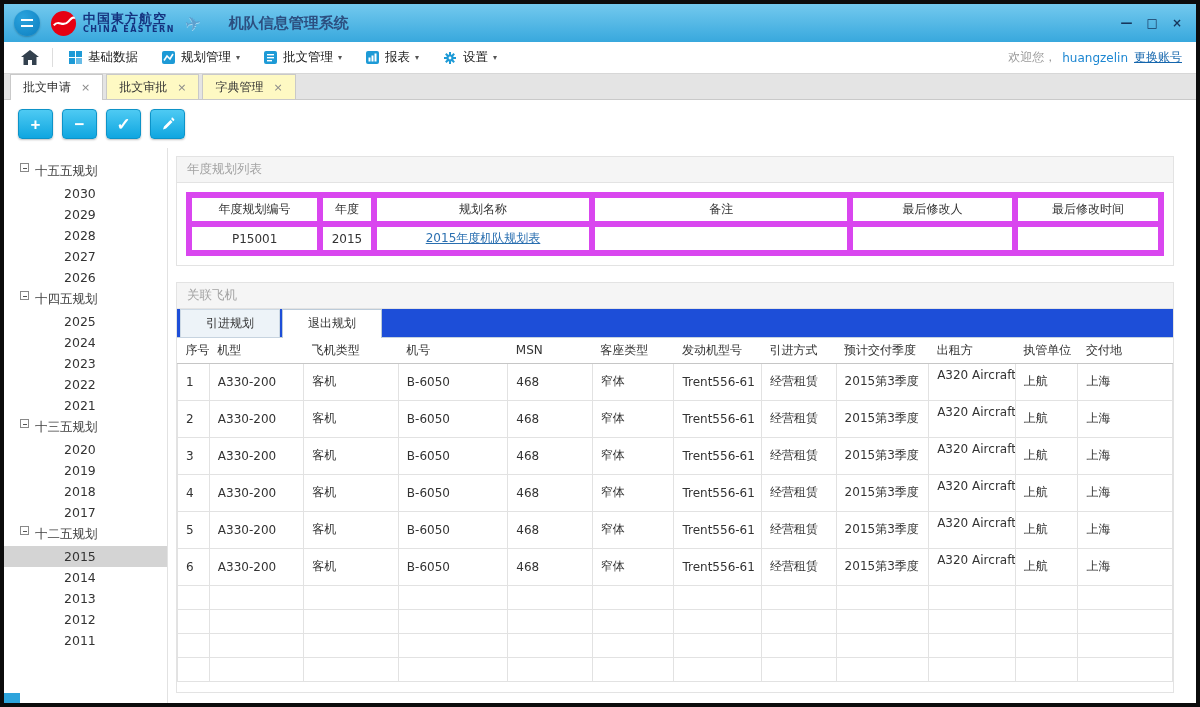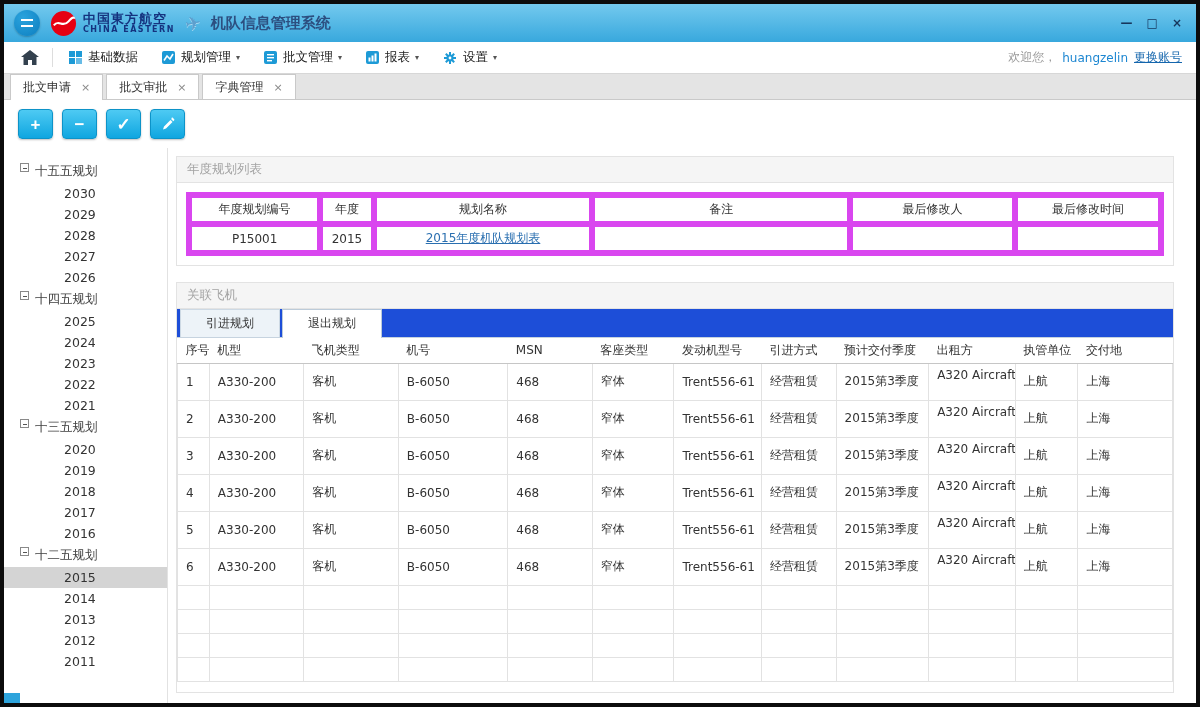--- a/index.html
+++ b/index.html
@@ -11,41 +11,41 @@
   
   .titlebar{height:38px;flex:0 0 38px;background:linear-gradient(#73c9ee,#38a8dd);display:flex;align-items:center;padding:0 10px;gap:10px}
   .app-circle{width:26px;height:26px;border-radius:50%;background:radial-gradient(circle at 35% 30%,#2aa3dd,#0d7fc0);display:flex;align-items:center;justify-content:center;box-shadow:0 1px 2px rgba(0,0,0,.25);cursor:pointer}
   .app-circle .bars{display:block;width:12px;height:8px;border-top:2.5px solid #fff;border-bottom:2.5px solid #fff}
   .logo{display:flex;align-items:center;gap:6px}
   .logo-circle{width:27px;height:27px}
   .logo-text{display:flex;flex-direction:column;line-height:1.05}
   .brand-cn{font-size:13px;font-weight:bold;color:#15337f;letter-spacing:1px}
   .brand-en{font-size:8px;font-weight:bold;color:#15337f;letter-spacing:1.5px}
   .plane{font-size:19px;color:#5d9fce;transform:rotate(-12deg);text-shadow:0 1px 0 rgba(255,255,255,.5)}
-  .app-title{font-size:15px;font-weight:bold;color:#2c4f80;margin-left:0}
+  .app-title{font-size:15px;font-weight:bold;color:#2c4f80;margin-left:18px}
   .win-controls{margin-left:auto;display:flex;gap:14px;align-items:center;padding-right:4px}
   .wc{color:#17365c;font-size:12px;font-weight:bold;cursor:pointer;line-height:1}
 
   
   .menubar{height:32px;flex:0 0 32px;background:#fff;border-bottom:1px solid #d7d7d7;display:flex;align-items:stretch;padding:0 8px}
   .home-btn{width:36px;display:flex;align-items:center;justify-content:center;cursor:pointer}
   .menu-sep{width:1px;background:#ddd;margin:6px 4px}
   .menu-items{display:flex;align-items:stretch}
   .menu-item{display:flex;align-items:center;gap:6px;padding:0 12px;cursor:pointer;white-space:nowrap}
   .mi-icon{display:flex;align-items:center}
   .mi-label{color:#222;font-size:12.5px}
   .caret{font-size:8px;color:#555;margin-left:-1px}
   .menu-right{margin-left:auto;display:flex;align-items:center;gap:6px;padding-right:6px}
   .welcome{color:#9a9a9a}
   .username{color:#1c86d1}
   .switch{color:#1566ad;text-decoration:underline;cursor:pointer}
 
   
   .tabstrip{height:26px;flex:0 0 26px;background:#e4e4e4;border-bottom:1px solid #c9c9c9;display:flex;align-items:flex-start;padding-left:6px}
-  .tab{height:25px;display:flex;align-items:center;gap:10px;padding:0 12px;background:#ffffff;border:1px solid #c9c9c9;border-bottom:none;margin-right:3px;cursor:pointer;font-size:12px;color:#333;position:relative}
+  .tab{height:25px;display:flex;align-items:center;gap:10px;padding:0 12px;background:#fef9c3;border:1px solid #c9c9c9;border-bottom:none;margin-right:3px;cursor:pointer;font-size:12px;color:#333;position:relative}
   .tab.active{background:#fff;height:26px;margin-bottom:-1px;z-index:2}
   .tab .tab-close{color:#8a8a8a;font-size:11px;line-height:1;cursor:pointer}
 
   
   .content{flex:1;display:flex;flex-direction:column;background:#fff;min-height:0}
   .toolbar{flex:0 0 48px;display:flex;align-items:center;gap:9px;padding:0 14px}
   .tool-btn{width:35px;height:30px;border-radius:4px;border:1px solid #0d93c8;background:linear-gradient(#4ecaf3,#0fa6e0);color:#fff;display:flex;align-items:center;justify-content:center;font-size:17px;font-weight:bold;cursor:pointer;box-shadow:0 1px 2px rgba(0,0,0,.25)}
   .tool-btn .tb-glyph{display:flex;align-items:center;justify-content:center;line-height:1}
 
   .body-row{flex:1;display:flex;min-height:0}
@@ -261,21 +261,20 @@
             <div class="tree-item">2022</div>
             <div class="tree-item">2021</div>
             <div class="tree-group">
               <span class="tbox"></span>
               <span>十三五规划</span>
             </div>
             <div class="tree-item">2020</div>
             <div class="tree-item">2019</div>
             <div class="tree-item">2018</div>
             <div class="tree-item">2017</div>
-            <div class="tree-item">2016</div>
             <div class="tree-group">
               <span class="tbox"></span>
               <span>十二五规划</span>
             </div>
             <div class="tree-item selected">2015</div>
             <div class="tree-item">2014</div>
             <div class="tree-item">2013</div>
             <div class="tree-item">2012</div>
             <div class="tree-item">2011</div>
           </div>

